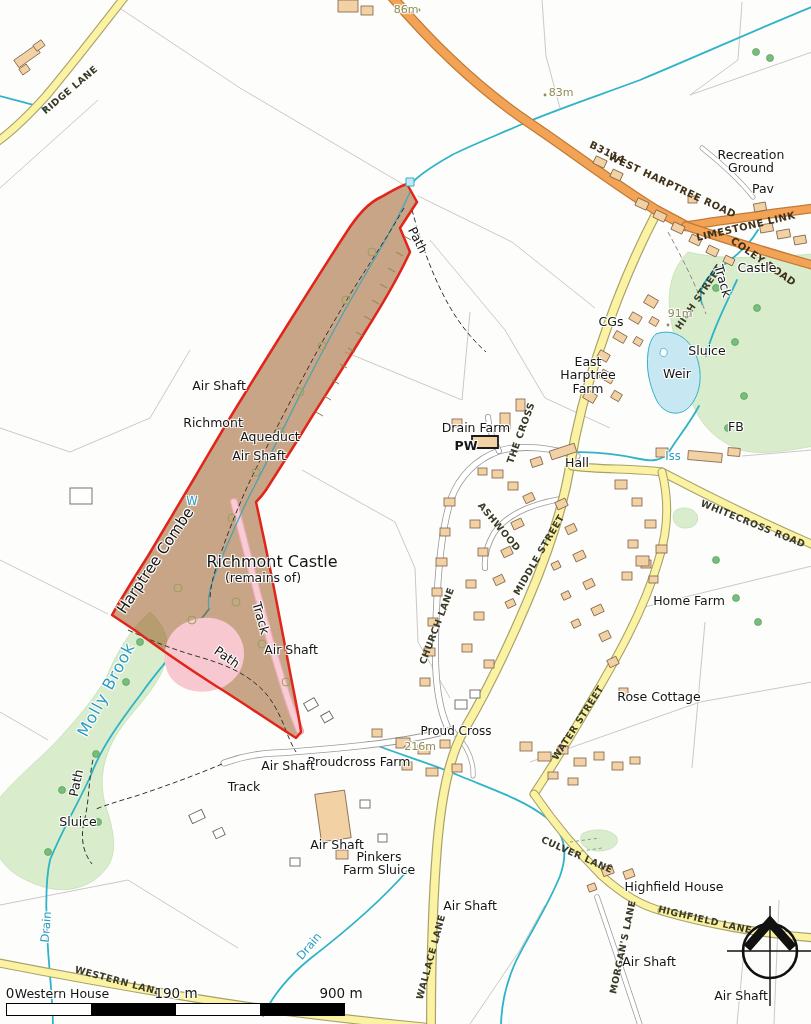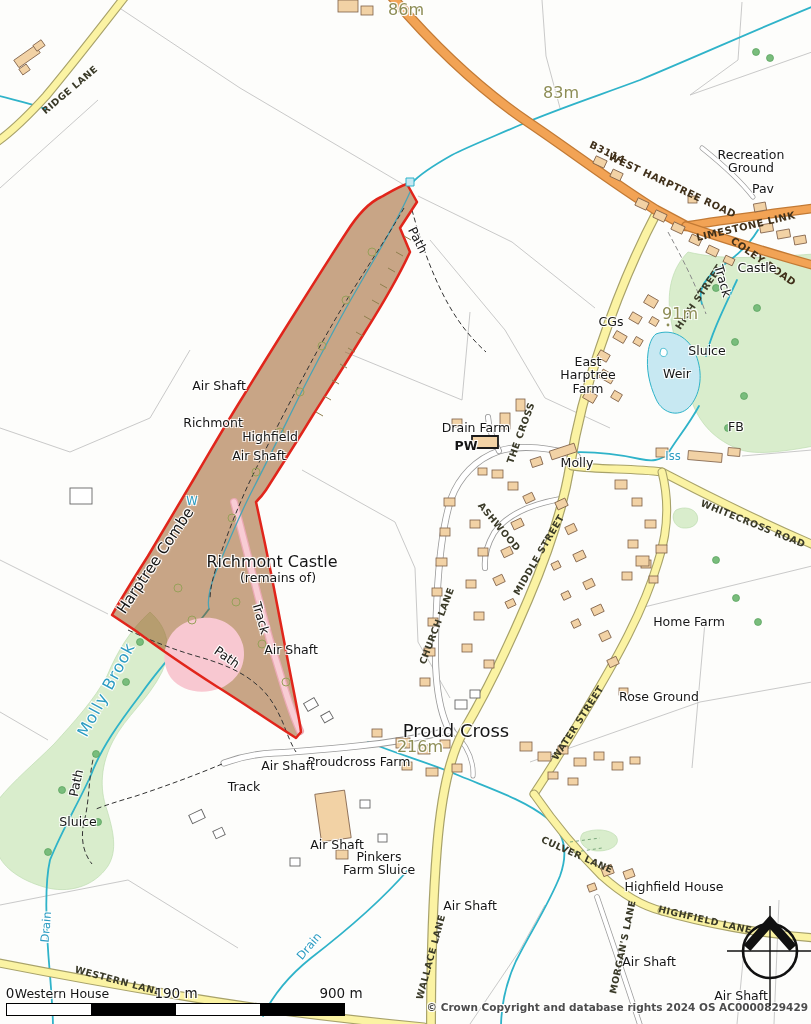--- a/index.html
+++ b/index.html
@@ -3,23 +3,23 @@
 <meta charset="utf-8">
 <style>
   html,body{margin:0;padding:0;background:#ffffff}
   .map{position:relative;width:811px;height:1024px;background:#fdfdfb;overflow:hidden;font-family:"DejaVu Sans","Liberation Sans",sans-serif}
   .map svg.base{position:absolute;left:0;top:0}
   .lbl{position:absolute;transform:translate(-50%,-50%);font-size:12.5px;color:#161616;white-space:pre;text-align:center;line-height:1.06;pointer-events:none;
        text-shadow:-1px -1px 0 rgba(255,255,255,.9),1px -1px 0 rgba(255,255,255,.9),-1px 1px 0 rgba(255,255,255,.9),1px 1px 0 rgba(255,255,255,.9),0 0 3px #fff}
   .rd{font-size:9.5px;font-weight:bold;color:#3a3a28;letter-spacing:.5px;text-shadow:none}
   .rdk{font-size:10px;font-weight:bold;color:#40301a;letter-spacing:.5px;text-shadow:none}
   .wtr{color:#2c9cc2}
-  .olv{color:#8d8d55;font-size:16px}
+  .olv{color:#8d8d55;font-size:11px}
   .b{font-weight:bold}
-  .s14{font-size:18px}.s15{font-size:15px}.s16{font-size:16px}
+  .s14{font-size:12px}.s15{font-size:15px}.s16{font-size:16px}
   .attr{position:absolute;right:3px;top:1002px;transform:none;font-size:10.5px;font-weight:bold;color:#4d4d4d;white-space:pre;
         text-shadow:-1px -1px 0 #fff,1px -1px 0 #fff,-1px 1px 0 #fff,1px 1px 0 #fff}
   .scalebar{position:absolute;left:6px;top:1003px;width:339px;height:13px;border:1.5px solid #000;background:#fff;box-sizing:border-box}
   .scalebar .seg{position:absolute;top:0;height:100%;background:#000}
   .slab{font-size:13.5px;transform:translate(-50%,-100%);}
 </style>
 </head>
 <body>
 
 <div class="map">
@@ -282,35 +282,35 @@
   <div class="lbl olv" style="left:680px;top:314px">91m</div>
   <div class="lbl" style="left:707px;top:351px">Sluice</div>
   <div class="lbl" style="left:677px;top:374px">Weir</div>
   <div class="lbl" style="left:588px;top:375px">East
 Harptree
 Farm</div>
   <div class="lbl" style="left:736px;top:427px">FB</div>
   <div class="lbl" style="left:476px;top:428px">Drain Farm</div>
   <div class="lbl b" style="left:466px;top:446px">PW</div>
   <div class="lbl rd" style="left:521px;top:433px;transform:translate(-50%,-50%) rotate(-70deg)">THE CROSS</div>
-  <div class="lbl" style="left:577px;top:463px">Molly</div>
+  <div class="lbl" style="left:577px;top:463px">Hall</div>
   <div class="lbl wtr" style="left:673px;top:456px;font-size:11.5px">Iss</div>
   <div class="lbl rd" style="left:753px;top:524px;transform:translate(-50%,-50%) rotate(22deg)">WHITECROSS ROAD</div>
   <div class="lbl rd" style="left:499px;top:527px;transform:translate(-50%,-50%) rotate(50deg)">ASHWOOD</div>
   <div class="lbl rd" style="left:539px;top:555px;transform:translate(-50%,-50%) rotate(-60deg)">MIDDLE STREET</div>
   <div class="lbl rd" style="left:437px;top:626px;transform:translate(-50%,-50%) rotate(-69deg)">CHURCH LANE</div>
   <div class="lbl" style="left:219px;top:386px">Air Shaft</div>
   <div class="lbl" style="left:213px;top:423px">Richmont</div>
-  <div class="lbl" style="left:270px;top:437px">Highfield</div>
+  <div class="lbl" style="left:270px;top:437px">Aqueduct</div>
   <div class="lbl" style="left:259px;top:456px">Air Shaft</div>
   <div class="lbl" style="left:418px;top:240px;transform:translate(-50%,-50%) rotate(63deg)">Path</div>
   <div class="lbl wtr" style="left:192px;top:501px;font-size:11.5px">W</div>
   <div class="lbl s15" style="left:156px;top:561px;transform:translate(-50%,-50%) rotate(-56deg)">Harptree Combe</div>
   <div class="lbl s16" style="left:272px;top:562px">Richmont Castle</div>
-  <div class="lbl" style="left:278px;top:578px">(remains of)</div>
+  <div class="lbl" style="left:263px;top:578px">(remains of)</div>
   <div class="lbl" style="left:261px;top:618px;transform:translate(-50%,-50%) rotate(74deg)">Track</div>
   <div class="lbl" style="left:291px;top:650px">Air Shaft</div>
   <div class="lbl" style="left:227px;top:657px;transform:translate(-50%,-50%) rotate(35deg)">Path</div>
   <div class="lbl wtr s16" style="left:107px;top:690px;transform:translate(-50%,-50%) rotate(-62deg);letter-spacing:1px">Molly Brook</div>
   <div class="lbl" style="left:76px;top:783px;transform:translate(-50%,-50%) rotate(-78deg)">Path</div>
   <div class="lbl" style="left:78px;top:822px">Sluice</div>
   <div class="lbl wtr" style="left:46px;top:927px;transform:translate(-50%,-50%) rotate(-85deg);font-size:11.5px">Drain</div>
   <div class="lbl wtr" style="left:309px;top:946px;transform:translate(-50%,-50%) rotate(-50deg);font-size:11.5px">Drain</div>
   <div class="lbl rd" style="left:118px;top:981px;transform:translate(-50%,-50%) rotate(15deg)">WESTERN LANE</div>
   <div class="lbl" style="left:62px;top:994px">Western House</div>
@@ -323,33 +323,32 @@
   <div class="lbl" style="left:379px;top:863px">Pinkers
 Farm Sluice</div>
   <div class="lbl" style="left:470px;top:906px">Air Shaft</div>
   <div class="lbl rd" style="left:431px;top:957px;transform:translate(-50%,-50%) rotate(-75deg)">WALLACE LANE</div>
   <div class="lbl rd" style="left:577px;top:855px;transform:translate(-50%,-50%) rotate(24deg)">CULVER LANE</div>
   <div class="lbl" style="left:674px;top:887px">Highfield House</div>
   <div class="lbl rd" style="left:623px;top:947px;transform:translate(-50%,-50%) rotate(-78deg)">MORGAN'S LANE</div>
   <div class="lbl rd" style="left:705px;top:920px;transform:translate(-50%,-50%) rotate(13deg)">HIGHFIELD LANE</div>
   <div class="lbl" style="left:649px;top:962px">Air Shaft</div>
   <div class="lbl" style="left:741px;top:996px">Air Shaft</div>
-  <div class="lbl" style="left:689px;top:622px">Home Farm</div>
-  <div class="lbl" style="left:659px;top:697px">Rose Ground</div>
+  <div class="lbl" style="left:689px;top:601px">Home Farm</div>
+  <div class="lbl" style="left:659px;top:697px">Rose Cottage</div>
   <div class="lbl rd" style="left:578px;top:723px;transform:translate(-50%,-50%) rotate(-57deg)">WATER STREET</div>
 
   <div class="scalebar">
     <div class="seg" style="left:25%;width:25%"></div>
     <div class="seg" style="left:75%;width:25%"></div>
   </div>
   <div class="lbl slab" style="left:10px;top:1000px">0</div>
   <div class="lbl slab" style="left:176px;top:1000px">190 m</div>
   <div class="lbl slab" style="left:341px;top:1000px">900 m</div>
 
-  <div class="lbl attr">© Crown Copyright and database rights 2024 OS AC0000829429</div>
 
   <svg style="position:absolute;left:723px;top:904px" width="95" height="105" viewBox="0 0 95 105" xmlns="http://www.w3.org/2000/svg">
     <line x1="47" y1="2" x2="47" y2="102" stroke="#111" stroke-width="1.4"></line>
     <line x1="4" y1="47" x2="91" y2="47" stroke="#111" stroke-width="1.4"></line>
     <circle cx="47" cy="47" r="27" fill="none" stroke="#111" stroke-width="2.6"></circle>
     <path d="M24,44 L47,18 L70,44" fill="none" stroke="#111" stroke-width="9"></path>
   </svg>
 </div>
 
 </body></html>

